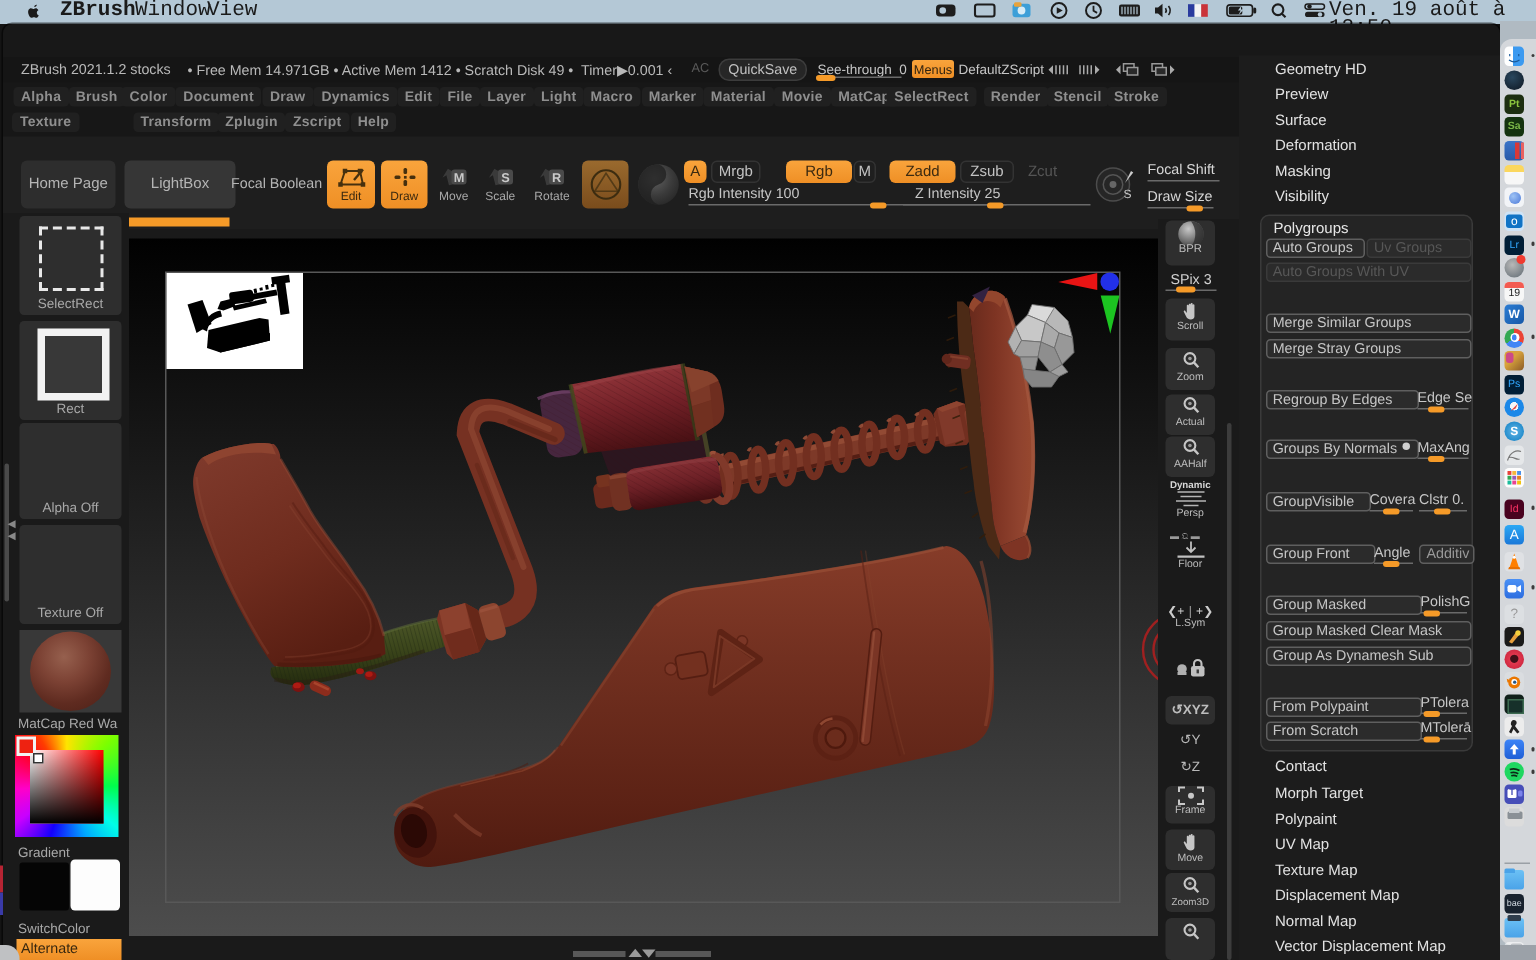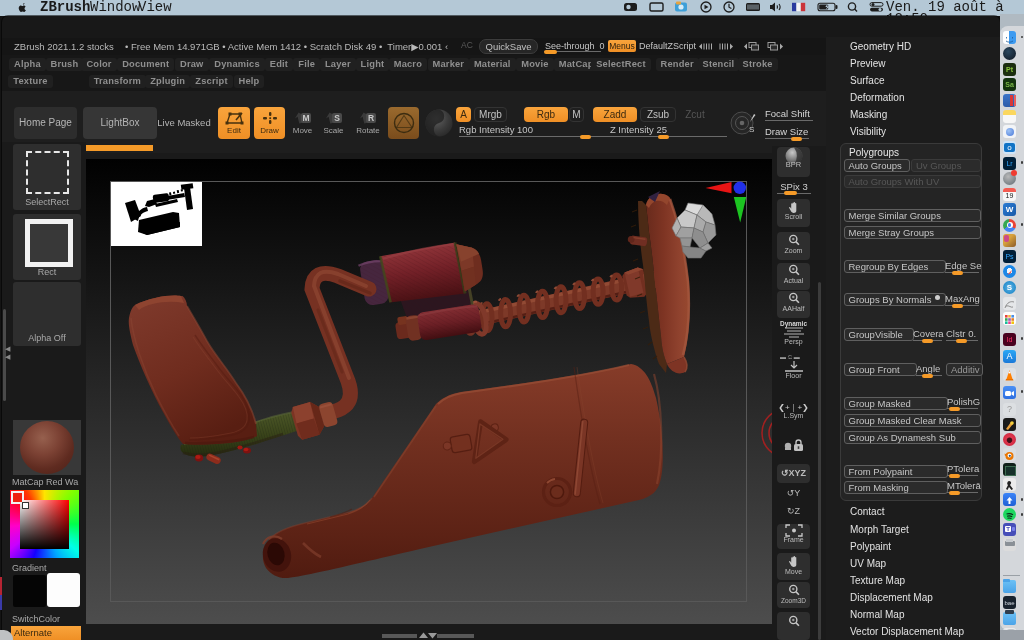--- a/index.html
+++ b/index.html
@@ -155,21 +155,21 @@
       <div class="zmenu" style="left:6.3px;top:20px;">Texture</div>
       <div class="zmenu" style="left:37px;top:20px;margin-top:36px;">Tool</div>
       <div class="zmenu" style="left:86.7px;top:20px;">Transform</div>
       <div class="zmenu" style="left:143.2px;top:20px;">Zplugin</div>
       <div class="zmenu" style="left:188.3px;top:20px;">Zscript</div>
       <div class="zmenu" style="left:231.5px;top:20px;">Help</div>
     </div>
     <div id="toolbar" class="abs">
       <div class="zbtn" style="left:12px;top:16px;width:63px;height:32px;line-height:32px;">Home Page</div>
       <div class="zbtn" style="left:81px;top:16px;width:74px;height:32px;line-height:32px;background:#363636;">LightBox</div>
-      <div class="zbtn" style="left:152px;top:16px;width:60px;height:32px;line-height:32px;background:none;white-space:nowrap;font-size:9.5px;">Live Masked</div>
+      <div class="zbtn" style="left:152px;top:16px;width:60px;height:32px;line-height:32px;background:none;white-space:nowrap;font-size:9.5px;">Focal Boolean</div>
       <div class="zbtn obtn" style="left:216px;top:16px;width:32px;height:32px;font-size:8px;">
         <svg width="22" height="17" viewBox="0 0 22 17" style="margin-top:3px;">
             <g stroke="#46300e" stroke-width="1.3" fill="none">
               <path d="M4 13L7 4h10l2 9z"></path>
               <path d="M13 10l6-7" stroke-width="1.6"></path>
             </g>
             <g fill="#46300e">
               <rect x="2.5" y="11.5" width="3" height="3"></rect>
               <rect x="5.5" y="2.5" width="3" height="3"></rect>
               <rect x="15.5" y="2.5" width="3" height="3"></rect>
@@ -262,20 +262,23 @@
       <div class="abs" style="left:11px;top:2px;width:68px;height:66px;background:#2e2e2e;border-radius:3px;">
         <div class="abs" style="left:13px;top:7px;width:39px;height:39px;border:2px dashed #e8e8e8;"></div>
         <div class="abs" style="left:0;top:53px;width:100%;text-align:center;">SelectRect</div>
       </div>
       <div class="abs" style="left:11px;top:140px;width:68px;height:64px;background:#2e2e2e;border-radius:3px;">
         <div class="abs" style="left:0;top:51px;width:100%;text-align:center;">Alpha Off</div>
       </div>
       <div class="abs" style="left:11px;top:72px;width:68px;height:66px;background:#2e2e2e;border-radius:3px;">
         <div class="abs" style="left:12px;top:5px;width:38px;height:38px;border:5px solid #f2f2f2;background:#383838;"></div>
         <div class="abs" style="left:0;top:53px;width:100%;text-align:center;">Rect</div>
+      </div>
+      <div class="abs" style="left:11px;top:208px;width:68px;height:66px;background:#2e2e2e;border-radius:3px;">
+        <div class="abs" style="left:0;top:53px;width:100%;text-align:center;">Texture Off</div>
       </div>
       <div class="abs" style="left:11px;top:278px;width:68px;height:55px;background:#383838;">
         <div class="abs" style="left:7px;top:1px;width:54px;height:53px;border-radius:50%;background:radial-gradient(circle at 42% 32%,#96604e 0%,#7c4234 35%,#5f2b20 65%,#4a1f16 100%);"></div>
       </div>
       <div class="abs" style="left:0px;top:335px;width:83px;text-align:left;padding-left:10px;white-space:nowrap;overflow:hidden;">MatCap Red Wa</div>
       <div class="abs" style="left:8px;top:348px;width:69px;height:68px;background:conic-gradient(from 0deg at 50% 50%,#ffe400,#7cff00 12%,#00ff4c 25%,#00ffe8 36%,#00a8ff 44%,#1400ff 55%,#c800ff 65%,#ff00c8 74%,#ff0022 86%,#ff3c00 92%,#ffe400);">
         <div class="abs" style="left:10px;top:10px;width:49px;height:49px;background:linear-gradient(to bottom,rgba(0,0,0,0) 0%,#000 100%),linear-gradient(to right,#ffffff 0%,#ff0000 100%);"></div>
         <div class="abs" style="left:1px;top:1px;width:9px;height:9px;background:#ee2211;border:2px solid #f2f2f2;"></div>
         <div class="abs" style="left:12px;top:12px;width:5px;height:5px;background:#fff;border:1px solid #333;"></div>
       </div>
@@ -652,21 +655,21 @@
         <div class="slider" style="left:105px;top:184px;width:32px;">Clstr 0.<div class="trk"></div><div class="hd" style="left:10px;"></div></div>
         <div class="pbtn" style="left:2.5px;top:219px;width:67px;">Group Front</div>
         <div class="slider" style="left:75px;top:219px;width:26px;">Angle<div class="trk"></div><div class="hd" style="left:6px;"></div></div>
         <div class="pbtn" style="left:105px;top:219px;width:31px;color:#9a9a9a;">Additiv</div>
         <div class="pbtn" style="left:2.5px;top:253.5px;width:98px;">Group Masked</div>
         <div class="slider" style="left:106px;top:252px;width:31px;">PolishG<div class="trk"></div><div class="hd" style="left:2px;"></div></div>
         <div class="pbtn" style="left:2.5px;top:270.5px;width:131.5px;">Group Masked Clear Mask</div>
         <div class="pbtn" style="left:2.5px;top:287.5px;width:131.5px;">Group As Dynamesh Sub</div>
         <div class="pbtn" style="left:2.5px;top:321px;width:98px;">From Polypaint</div>
         <div class="slider" style="left:106px;top:319px;width:31px;">PTolera<div class="trk"></div><div class="hd" style="left:2px;"></div></div>
-        <div class="pbtn" style="left:2.5px;top:337.5px;width:98px;">From Masking</div>
+        <div class="pbtn" style="left:2.5px;top:337.5px;width:98px;">From Scratch</div>
         <div class="slider" style="left:106px;top:336px;width:31px;">MTolerā<div class="trk"></div><div class="hd" style="left:2px;"></div></div>
       </div>
       <div class="phead" style="top:469px;">Contact</div>
       <div class="phead" style="top:486.5px;">Morph Target</div>
       <div class="phead" style="top:504px;">Polypaint</div>
       <div class="phead" style="top:521px;">UV Map</div>
       <div class="phead" style="top:538px;">Texture Map</div>
       <div class="phead" style="top:555px;">Displacement Map</div>
       <div class="phead" style="top:572px;">Normal Map</div>
       <div class="phead" style="top:588.5px;">Vector Displacement Map</div>

